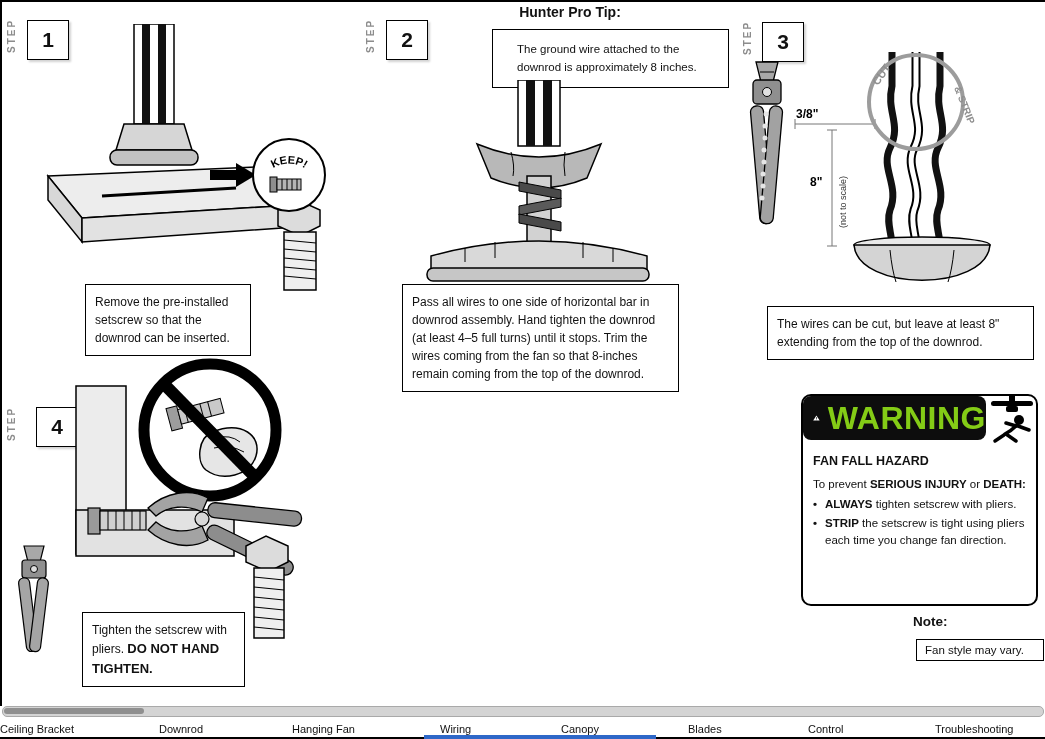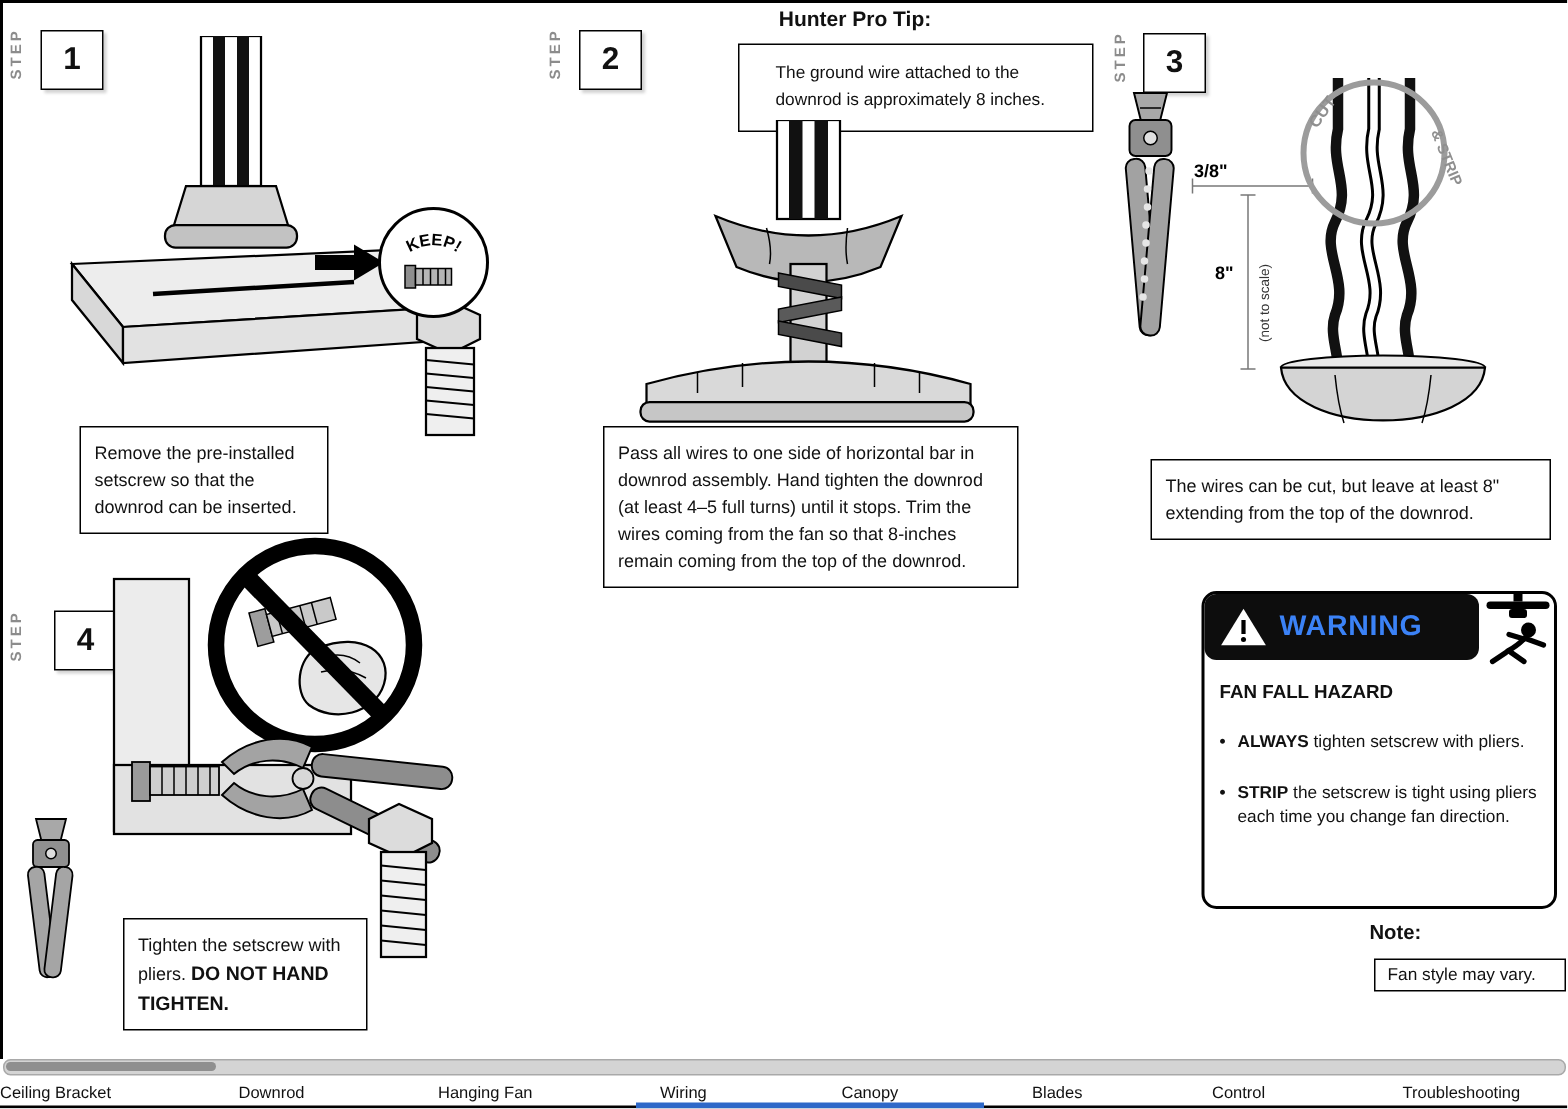--- a/index.html
+++ b/index.html
@@ -8,24 +8,24 @@
   .abs{position:absolute;}
   .topline{left:0;top:0;width:100%;height:2px;background:#000;}
   .leftline{left:0;top:0;width:2px;height:706px;background:#000;}
   .step-label{writing-mode:vertical-rl;transform:rotate(180deg);font-size:10px;font-weight:bold;letter-spacing:2px;color:#8c8c8c;height:48px;text-align:center;}
   .step-num{width:40px;height:38px;background:#fff;border:1.5px solid #000;box-shadow:2px 2px 2px rgba(0,0,0,.18);display:flex;align-items:center;justify-content:center;font-size:21px;font-weight:bold;}
   .caption{background:#fff;border:1px solid #000;padding:8px 9px;font-size:12px;line-height:1.5;z-index:5;}
   .protip-head{font-size:14px;font-weight:bold;text-align:center;}
   .protip-box{background:#fff;border:1px solid #000;padding:10px 12px;font-size:11.5px;line-height:1.6;}
   .warn{border:2px solid #000;border-radius:10px;background:#fff;}
   .warn-head{position:absolute;left:0;top:0;height:44px;width:183px;background:#0d0d0d;border-radius:8px;display:flex;align-items:center;gap:8px;padding-left:10px;box-sizing:border-box;}
-  .warn-title{color:#3b82f6;font-size:19px;font-weight:bold;letter-spacing:.5px;}
+  .warn-title{color:#84cc16;font-size:32px;font-weight:bold;letter-spacing:.5px;}
   .warn-body{position:absolute;left:0;top:52px;right:0;padding:2px 10px 6px 10px;font-size:11.5px;line-height:1.45;}
   .warn-hazard{font-weight:bold;font-size:12.5px;margin:2px 0 6px 0;}
-  .warn-bullet{margin-top:17px;padding-left:12px;position:relative;}
+  .warn-bullet{margin-top:3px;padding-left:12px;position:relative;}
   .warn-bullet::before{content:"\2022";position:absolute;left:0;top:0;font-weight:bold;}
   .b{font-weight:bold;}
   .note-label{font-size:13.5px;font-weight:bold;}
   .note-box{border:1px solid #000;background:#fff;padding:4px 8px;font-size:11.5px;}
   .sb-track{background:#d4d4d4;border:1px solid #a9a9a9;border-radius:5px;}
   .sb-thumb{background:#8f8f8f;border-radius:4px;}
   .nav-tab{position:absolute;top:0;font-size:11px;white-space:nowrap;cursor:default;}
   .botline{left:0;bottom:0;width:100%;height:2px;background:#000;}
   .accent{height:4px;background:#2e68c8;}
   svg text{font-family:"Liberation Sans", sans-serif;}
@@ -84,21 +84,21 @@
         </text>
         <rect x="232" y="153" width="7" height="15" fill="#8e8e8e" stroke="#000" stroke-width="1"></rect>
         <rect x="239" y="155" width="24" height="11" fill="#b5b5b5" stroke="#000" stroke-width="1"></rect>
         <line x1="244" y1="155" x2="244" y2="166" stroke="#000" stroke-width="1"></line>
         <line x1="249" y1="155" x2="249" y2="166" stroke="#000" stroke-width="1"></line>
         <line x1="254" y1="155" x2="254" y2="166" stroke="#000" stroke-width="1"></line>
         <line x1="259" y1="155" x2="259" y2="166" stroke="#000" stroke-width="1"></line>
       </g>
     </svg>
   </div>
-  <div class="abs caption" style="left:53px;top:284px;width:146px;">Remove the pre-installed setscrew so that the downrod can be inserted.</div>
+  <div class="abs caption" style="left:85px;top:284px;width:146px;">Remove the pre-installed setscrew so that the downrod can be inserted.</div>
 
   <div class="abs protip-head" style="left:455px;top:4px;width:230px;">Hunter Pro Tip:</div>
   <div class="abs protip-box" style="left:492px;top:29px;width:199px;padding-left:24px;">The ground wire attached to the downrod is approximately 8 inches.</div>
 
   <div class="abs step-label" style="left:365px;top:12px;">STEP</div>
   <div class="abs step-num" style="left:386px;top:20px;">
       <span>2</span>
     </div>
 
   <div class="abs" style="left:415px;top:80px;">
@@ -271,20 +271,21 @@
           <path d="M28,31 C24,35 20,38 16,40"></path>
           <line x1="29" y1="32" x2="40" y2="36"></line>
           <line x1="27" y1="32" x2="17" y2="29"></line>
           <line x1="17" y1="40" x2="27" y2="47"></line>
           <line x1="15" y1="41" x2="6" y2="47"></line>
         </g>
       </svg>
     </div>
     <div class="warn-body">
       <div class="warn-hazard">FAN FALL HAZARD</div>
+      <div><span>To prevent </span><span class="b">SERIOUS INJURY</span><span> or </span><span class="b">DEATH:</span></div>
       <div class="warn-bullet"><span class="b">ALWAYS</span><span> tighten setscrew with pliers.</span></div>
       <div class="warn-bullet"><span class="b">STRIP</span><span> the setscrew is tight using pliers each time you change fan direction.</span></div>
     </div>
   </div>
 
   <div class="abs note-label" style="left:913px;top:614px;">Note:</div>
   <div class="abs note-box" style="left:916px;top:639px;width:110px;">Fan style may vary.</div>
 
   <div class="abs sb-track" style="left:2px;top:706px;width:1040px;height:9px;">
     <div class="sb-thumb" style="position:absolute;left:1px;top:1px;width:140px;height:6px;"></div>

